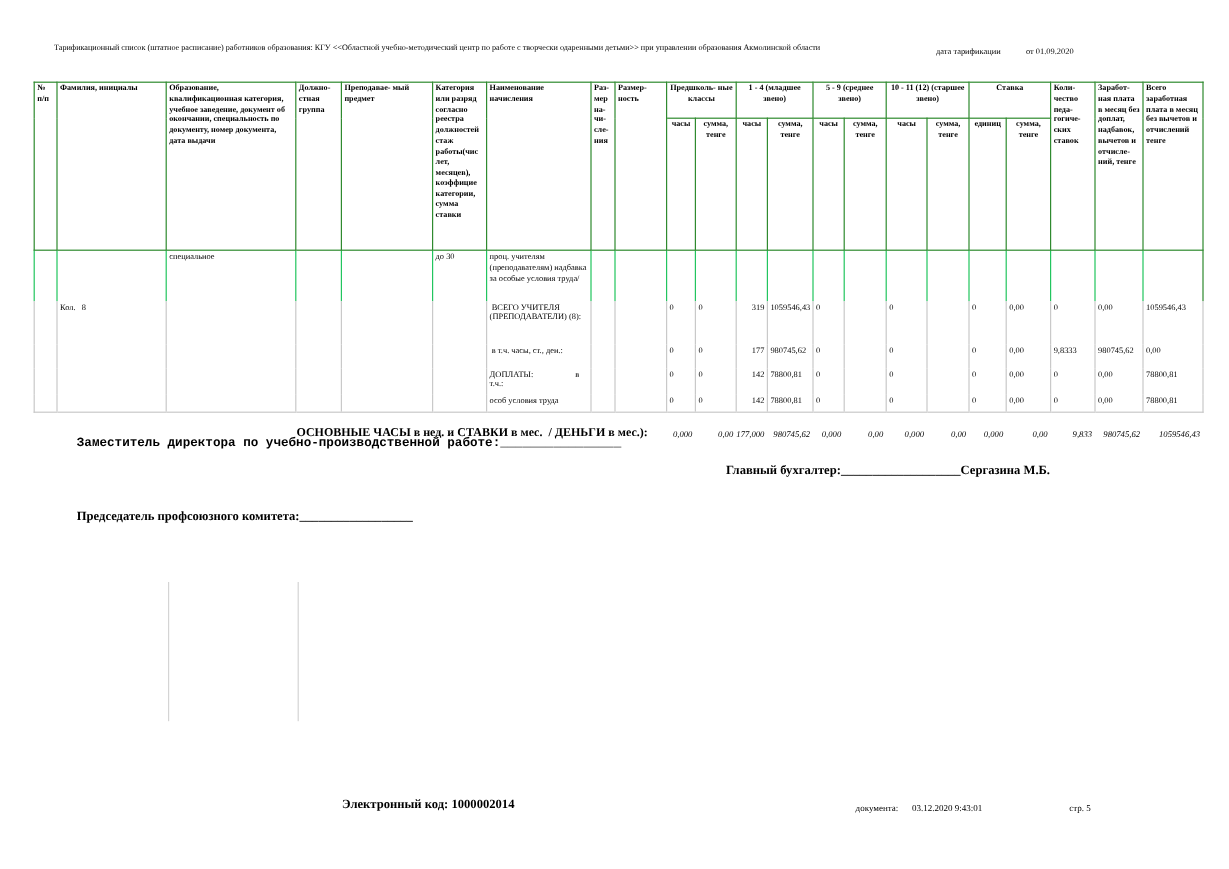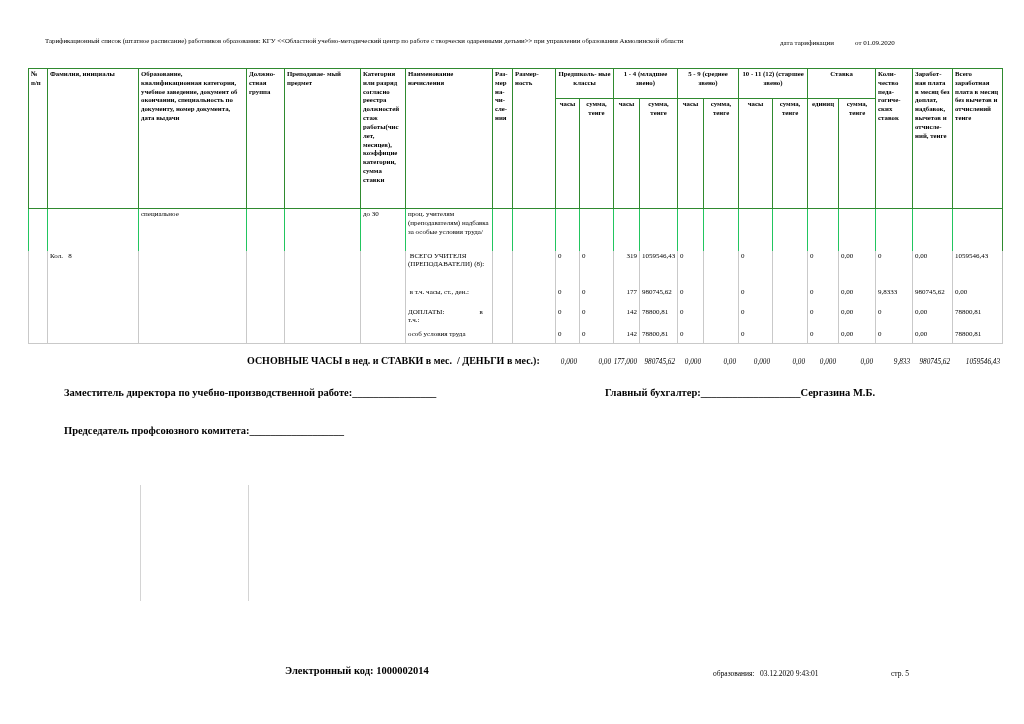--- a/index.html
+++ b/index.html
@@ -27,21 +27,21 @@
   td.num{white-space:nowrap;}
   td.ra{text-align:right;}
 
   
   .summary-label{left:247px;top:355px;font-size:10px;font-weight:bold;white-space:pre;}
   .summary-values{left:555px;top:358px;width:447px;display:flex;font-size:7.2px;font-style:italic;}
   .summary-values span{display:inline-block;text-align:right;padding-right:2px;white-space:nowrap;box-sizing:border-box;}
 
   
   .sig{font-size:10.5px;font-weight:bold;white-space:pre;}
-  .sig1{left:64px;top:387px;}
+  .sig1{left:64px;top:364px;font-family:Liberation Mono, monospace;}
   .sig2{left:605px;top:387px;}
   .sig3{left:64px;top:425px;}
 
   
   .ghost-line{width:1px;background:#d4d4d4;top:485px;height:116px;}
   .ghost-a{left:140px;}
   .ghost-b{left:248px;}
 
   
   .ecode{left:285px;top:665px;font-size:10.5px;font-weight:bold;}
@@ -257,15 +257,15 @@
   </div>
 
 <div class="abs sig sig1">Заместитель директора по учебно-производственной работе:________________</div>
 <div class="abs sig sig2">Главный бухгалтер:___________________Сергазина М.Б.</div>
 <div class="abs sig sig3">Председатель профсоюзного комитета:__________________</div>
 
 <div class="abs ghost-line ghost-a"></div>
 <div class="abs ghost-line ghost-b"></div>
 
 <div class="abs ecode">Электронный код:  1000002014</div>
-<div class="abs printed-label">образования:</div>
+<div class="abs printed-label">документа:</div>
 <div class="abs printed-date">03.12.2020 9:43:01</div>
 <div class="abs page-num">стр.   5</div>
 
 </body></html>

